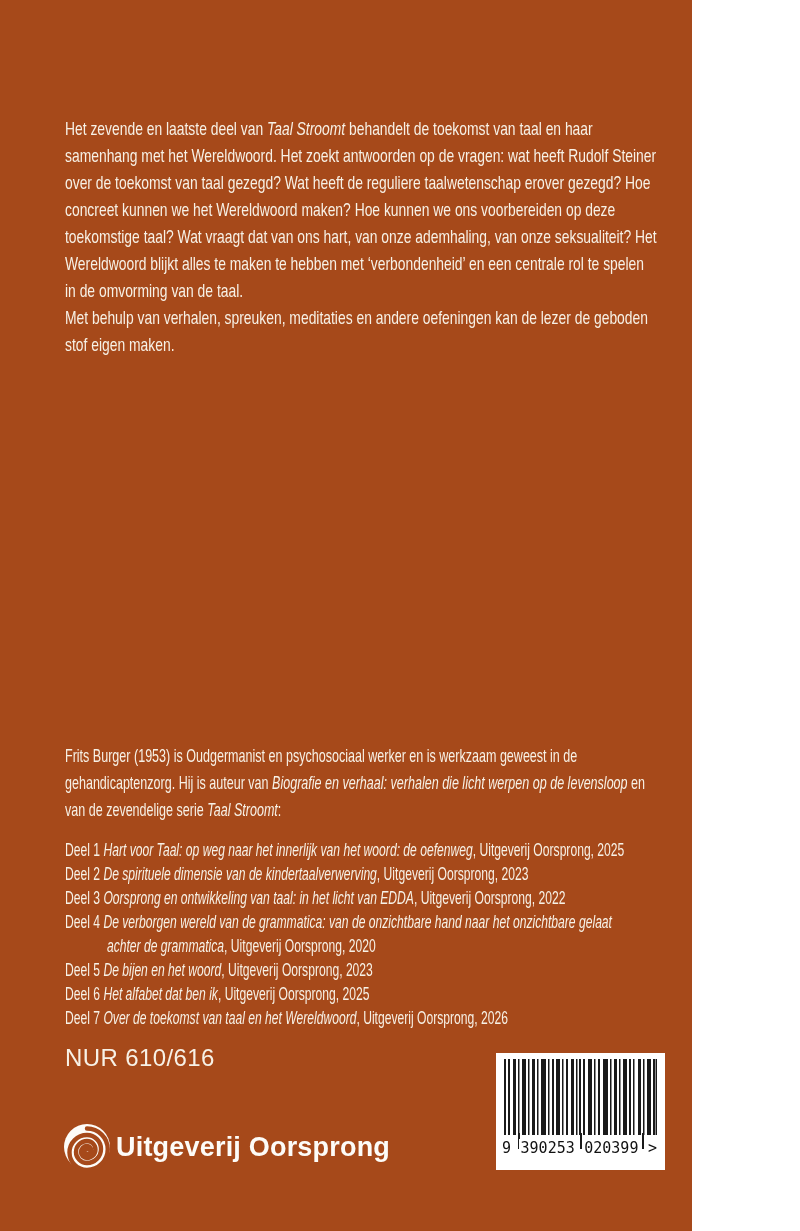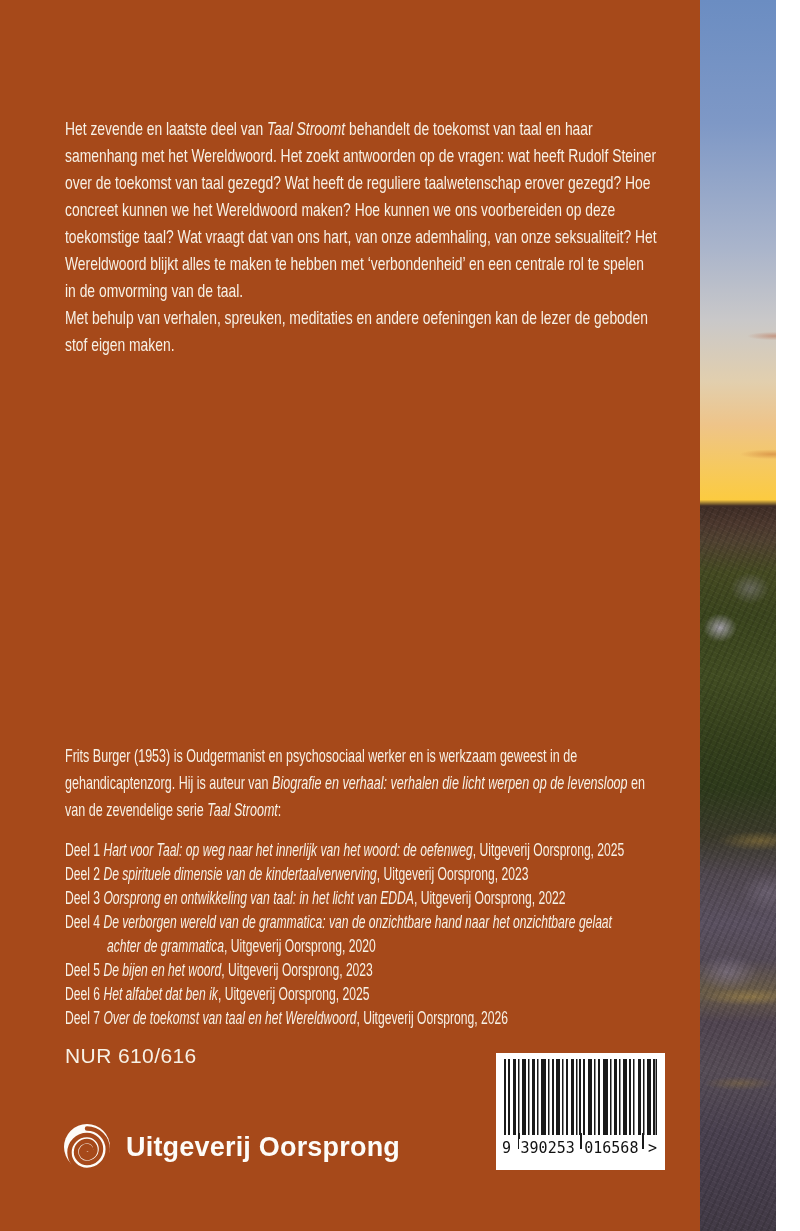--- a/index.html
+++ b/index.html
@@ -1,17 +1,17 @@
 <!DOCTYPE html>
 <html><head>
 <meta charset="utf-8">
 <style>
   html,body{margin:0;padding:0;}
   .page{
-    position:relative;width:776px;height:1231px;overflow:hidden;
+    position:relative;width:692px;height:1231px;overflow:hidden;
     background:var(--bg,#A6491A);
     color:var(--ink,#F7F1E6);
     font-family:"Liberation Sans",sans-serif;
   }
   .cond{transform-origin:0 0;}
   .blurb{
     position:absolute;left:65px;top:115px;width:812px;
     font-size:19px;line-height:27px;transform:scaleX(.73);
   }
   .blurb .para{margin:0;}
@@ -20,25 +20,25 @@
     font-size:19px;line-height:27px;transform:scaleX(.66);
   }
   .books{
     position:absolute;left:65px;top:838px;width:950px;
     font-size:18.5px;line-height:24px;transform:scaleX(.655);
   }
   .books .item{padding-left:64px;text-indent:-64px;}
   .it{font-style:italic;}
   .nur{
     position:absolute;left:65px;top:1044px;
-    font-size:21px;letter-spacing:.4px;
+    font-size:24px;letter-spacing:.4px;
   }
   .publisher{
     position:absolute;left:64px;top:1122px;height:50px;
-    display:flex;align-items:center;gap:16px;
+    display:flex;align-items:center;gap:6px;
   }
   .publisher .logo{width:46px;height:46px;display:block;}
   .publisher .name{
     font-size:27px;font-weight:bold;color:#FDFCF8;letter-spacing:.2px;
     white-space:nowrap;
   }
   
   .barcode{
     position:absolute;left:496px;top:1053px;width:169px;height:117px;
     background:#fff;box-sizing:border-box;padding:6px 8px 4px;
@@ -162,20 +162,20 @@
         <rect x="151.5" y="0" width="1.5" height="76"></rect>
       </g>
     </svg>
     <div class="bc-desc bc-d1"></div>
     <div class="bc-desc bc-d2"></div>
     <div class="bc-desc bc-d3"></div>
     <div class="digits">
 
     <span>9</span>
         <span>390253</span>
-        <span>016568</span>
+        <span>020399</span>
         <span>&gt;</span>
       </div>
   </div>
 
   <div class="photo" title="sunset sky over a rocky, shrub-covered landscape"></div>
 
 </div>
 
 </body></html>

